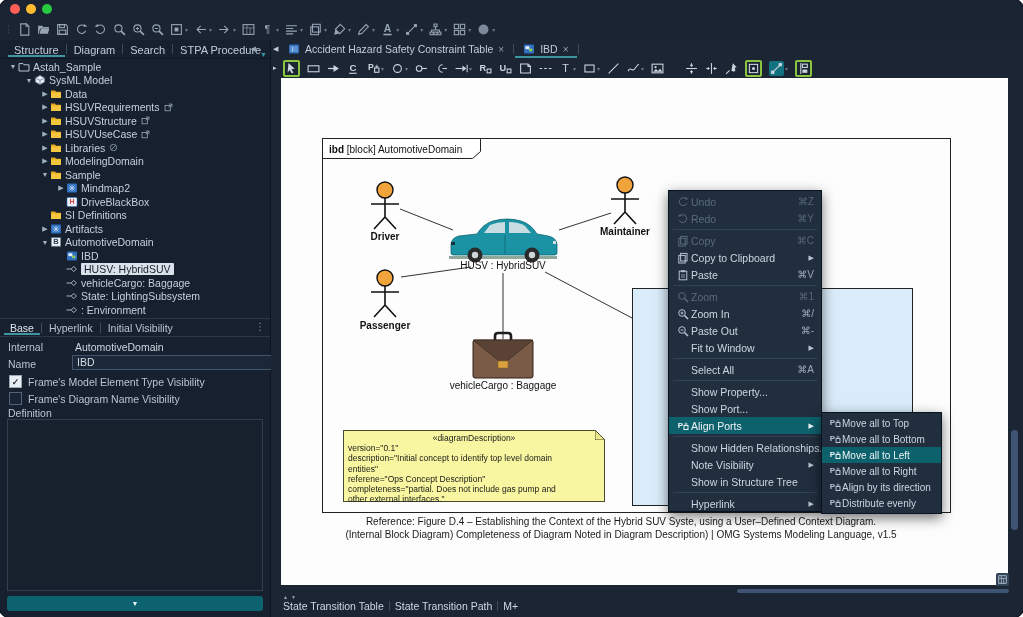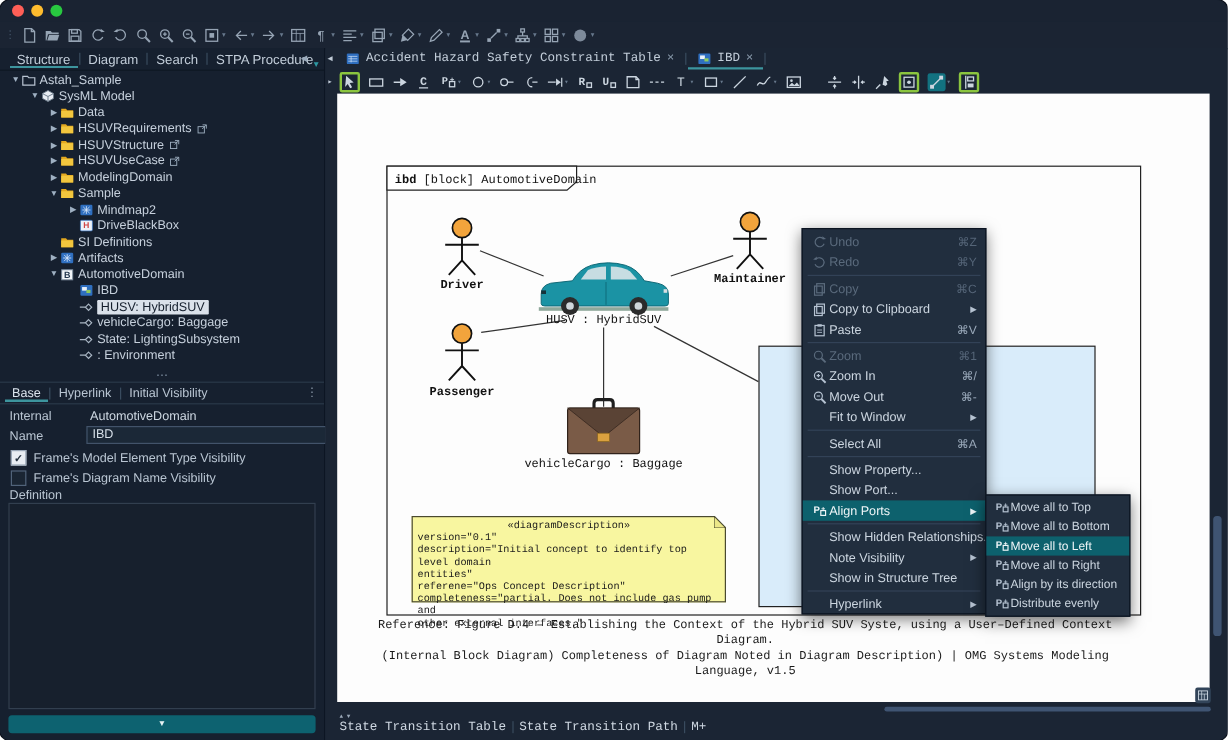--- a/index.html
+++ b/index.html
@@ -37,21 +37,21 @@
   .ptabline{position:absolute;left:0;right:0;top:17px;border-top:1px solid #2a3949;}
   .plabel{position:absolute;left:8px;}
   .pvalue{position:absolute;left:75px;color:#cdd7e1;}
   .pinput{position:absolute;left:72px;top:36px;width:190px;height:13px;background:#1b2837;border:1px solid #42536a;color:#d6dfe8;font-size:10.5px;line-height:13px;padding:0 4px;}
   .cbrow{position:absolute;left:9px;display:flex;align-items:center;gap:6px;}
   .cbox{width:11px;height:11px;border:1px solid #51637a;background:#1a2533;display:inline-flex;align-items:center;justify-content:center;font-size:9px;font-weight:bold;color:#24313f;flex:none;}
   .cbox.checked{background:#e8edf3;border-color:#9aa8b8;}
   .ptextarea{position:absolute;left:7px;right:7px;top:100px;height:170px;background:#17202d;border:1px solid #323f4f;}
   .collapse-btn{position:absolute;left:7px;width:256px;top:556px;height:15px;background:#0d6270;border-radius:3px;color:#e8f2f4;text-align:center;font-size:7px;line-height:15px;}
   
-  .editor{position:absolute;left:271px;top:40px;right:0;bottom:0;background:#1b2534;font-family:Liberation Mono, monospace;}
+  .editor{position:absolute;left:271px;top:40px;right:0;bottom:0;background:#1b2534;}
   .tab-scroll{position:absolute;left:2px;top:5px;font-size:7px;color:#c2cdd9;}
   .tab-scroll2{position:absolute;left:2px;top:24px;font-size:7px;color:#c2cdd9;}
   .etabs{position:absolute;left:9px;top:0;right:0;height:18px;display:flex;align-items:center;font-size:10.5px;color:#c2cdd9;}
   .etab{display:inline-flex;align-items:center;gap:5px;padding:0 8px;height:18px;}
   .etab.active{box-shadow:inset 0 -2px 0 #3d959e;}
   .etab .close{color:#8fa0b2;font-size:10px;}
   .dtoolbar{position:absolute;left:9px;top:18px;right:0;height:20px;display:flex;align-items:center;gap:7px;color:#ccd6e0;padding-left:3px;}
   .dtool{display:inline-flex;align-items:center;}
   .frame-green{border:2px solid #8bc53f;border-radius:2px;display:inline-flex;}
   .frame-teal{background:#127280;border-radius:2px;display:inline-flex;padding:1px;}
@@ -383,20 +383,36 @@
           </span>
         </div>
         <div class="trow" style="padding-left: 38px;">
           <span class="arrow">▶</span>
           <span class="icon">
             <svg width="12" height="12" viewBox="0 0 12 12" xmlns="http://www.w3.org/2000/svg">
               <path d="M1 2.6h4l1 1.2h5V10H1z" fill="#e3a81f"></path>
               <path d="M1 4.4h10V10H1z" fill="#f2c63e"></path>
             </svg>
           </span>
+          <span class="tlabel">Libraries</span>
+          <span class="tbadge">
+            <svg width="9" height="9" viewBox="0 0 12 12" xmlns="http://www.w3.org/2000/svg">
+              <circle cx="6" cy="6" r="4.2" stroke="currentColor" fill="none" stroke-width="1"></circle>
+              <path d="M3.2 8.8 8.8 3.2" stroke="currentColor"></path>
+            </svg>
+          </span>
+        </div>
+        <div class="trow" style="padding-left: 38px;">
+          <span class="arrow">▶</span>
+          <span class="icon">
+            <svg width="12" height="12" viewBox="0 0 12 12" xmlns="http://www.w3.org/2000/svg">
+              <path d="M1 2.6h4l1 1.2h5V10H1z" fill="#e3a81f"></path>
+              <path d="M1 4.4h10V10H1z" fill="#f2c63e"></path>
+            </svg>
+          </span>
           <span class="tlabel">ModelingDomain</span>
         </div>
         <div class="trow" style="padding-left: 38px;">
           <span class="arrow">▼</span>
           <span class="icon">
             <svg width="12" height="12" viewBox="0 0 12 12" xmlns="http://www.w3.org/2000/svg">
               <path d="M1 2.6h4l1 1.2h5V10H1z" fill="#e3a81f"></path>
               <path d="M1 4.4h10V10H1z" fill="#f2c63e"></path>
             </svg>
           </span>
@@ -949,21 +965,21 @@
         <span class="mshort">⌘/</span>
       </div>
       <div class="mi">
         <span class="micon">
           <svg width="12" height="12" viewBox="0 0 12 12" xmlns="http://www.w3.org/2000/svg">
             <circle cx="5" cy="5" r="3.3" stroke="currentColor" fill="none" stroke-width="1"></circle>
             <path d="M7.5 7.5L11 11" stroke="currentColor" stroke-width="1.6"></path>
             <path d="M3.6 5h2.8" stroke="currentColor"></path>
           </svg>
         </span>
-        <span class="mlabel">Move Out</span>
+        <span class="mlabel">Paste Out</span>
         <span class="mshort">⌘-</span>
       </div>
       <div class="mi">
         <span class="micon"></span>
         <span class="mlabel">Fit to Window</span>
         <span class="marrow">▶</span>
       </div>
       <div class="menu-sep"></div>
       <div class="mi">
         <span class="micon"></span>

